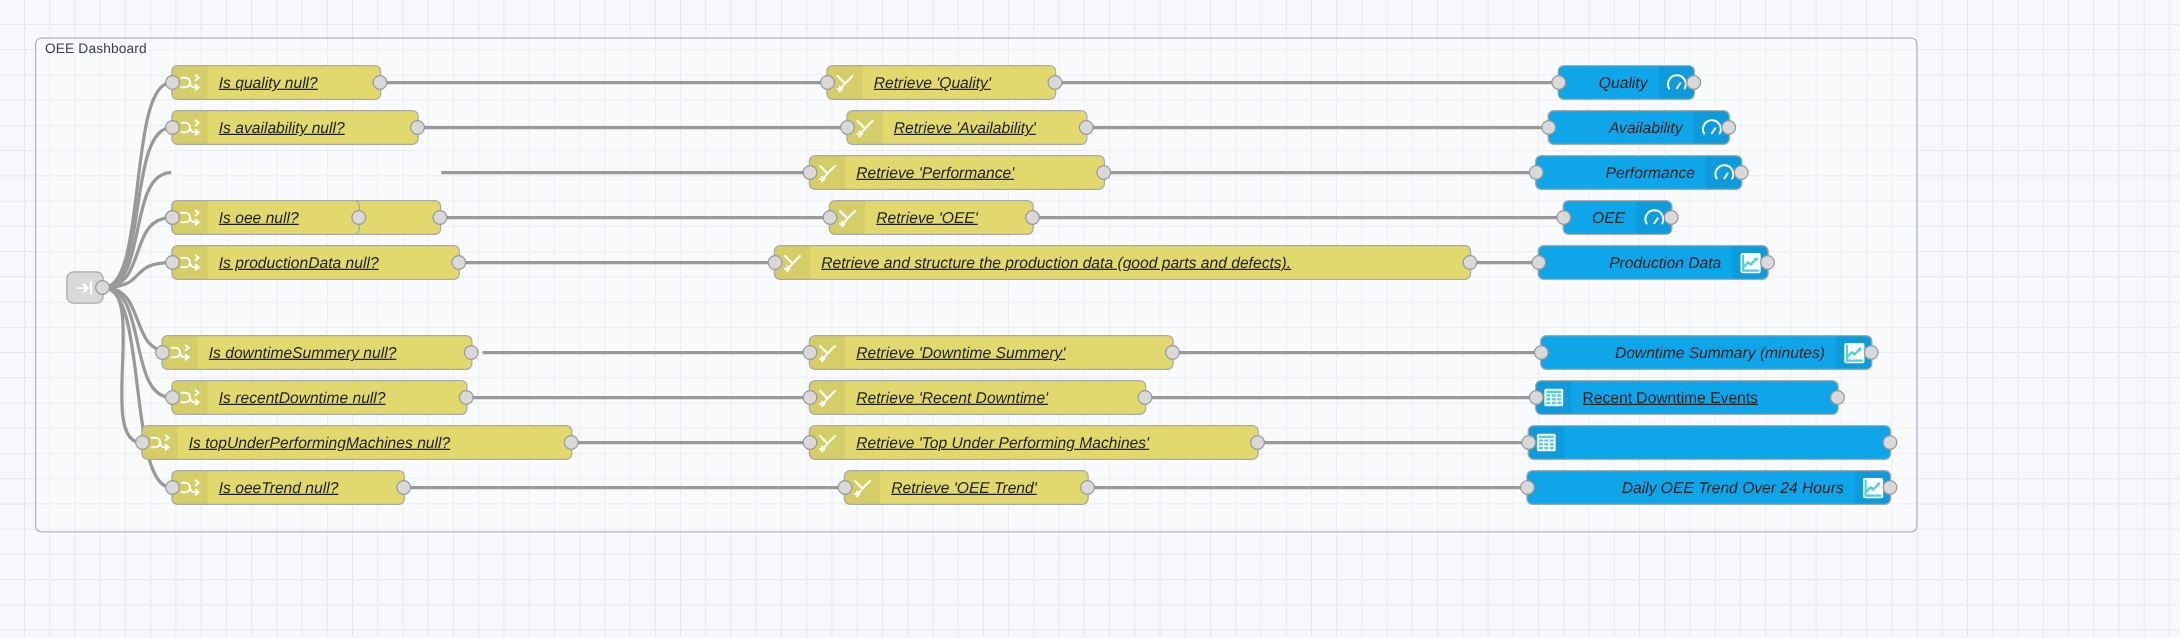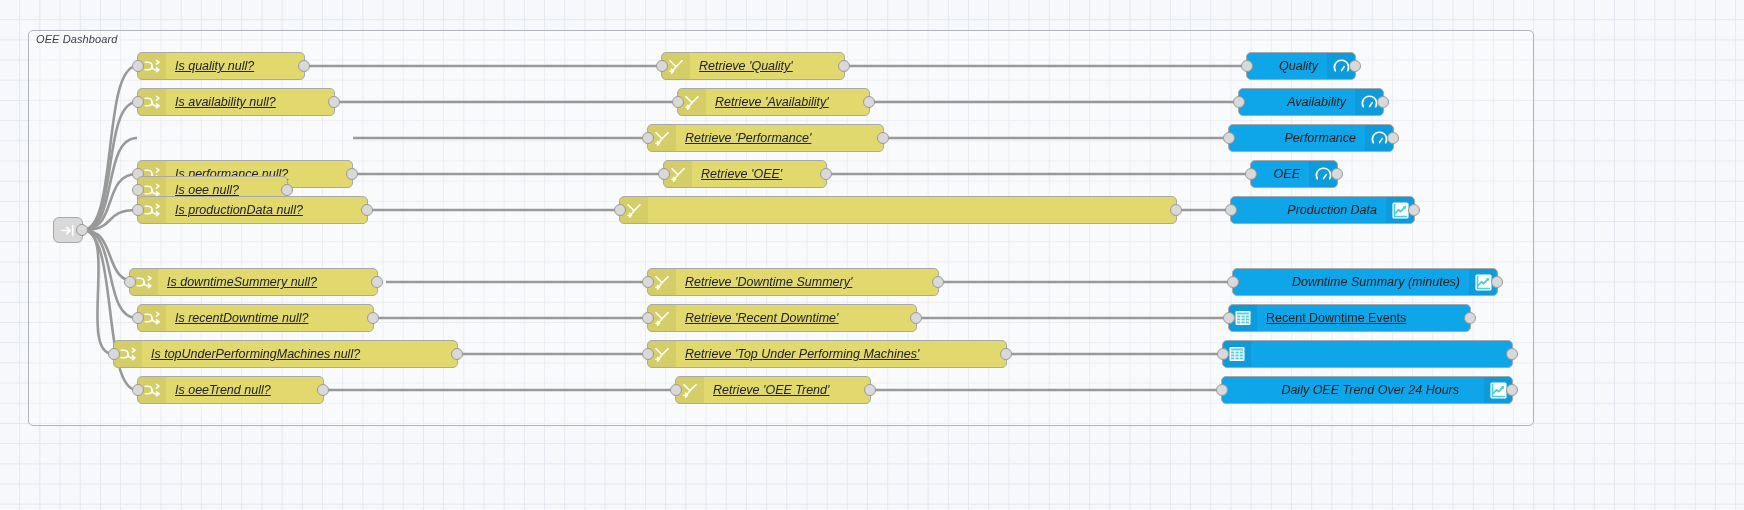--- a/index.html
+++ b/index.html
@@ -25,21 +25,20 @@
     left:28px;top:30px;width:1506px;height:396px;
     border:1px solid #b0b4bd;
     border-radius:5px;
     background:rgba(255,255,255,0.28);
     box-sizing:border-box;
   }
   #group-label{
     position:absolute;left:36px;top:33px;
     font-size:11px;color:#3c4049;letter-spacing:.1px;
     white-space:nowrap;
-    font-style:italic;
   }
   
   #wires{position:absolute;left:0;top:0;width:1744px;height:510px;overflow:visible;}
   .wire{fill:none;stroke:#999999;stroke-width:2.6px;}
   
   .node{
     position:absolute;
     box-sizing:border-box;
     border:1px solid #a9a9a9;
     border-radius:5px;
@@ -257,21 +256,21 @@
         <svg class="gl" width="19" height="19" viewBox="0 0 24 24">
           <g fill="none" stroke="#ffffff" stroke-width="2" stroke-linecap="round">
             <path d="M4.2 17.5a9 9 0 1 1 15.6 0"></path>
             <path d="M12 17.2l3.4-5.1"></path>
           </g>
         </svg>
       </span>
       <span class="port in"></span>
       <span class="port out"></span>
     </div>
-    <div class="node node-yellow" style="left: 137px; top: 160px; width: 151px; margin-top: 16px;">
+    <div class="node node-yellow" style="left: 137px; top: 160px; width: 151px;">
       <span class="iconbox left">
         <svg class="gl" width="18" height="18" viewBox="0 0 24 24">
           <g fill="none" stroke="#ffffff" stroke-width="2.2" stroke-linecap="round" stroke-linejoin="round">
             <path d="M3 7h4c3.5 0 5 3 5 5s1.5 5 5 5h4"></path>
             <path d="M3 17h4c3.5 0 5-3 5-5"></path>
             <path d="M18 4.4l3.2 2.6L18 9.6"></path>
             <path d="M18 14.4l3.2 2.6L18 19.6"></path>
           </g>
         </svg>
       </span>
@@ -326,20 +325,21 @@
       <span class="iconbox left">
         <svg class="gl" width="18" height="18" viewBox="0 0 24 24">
           <g fill="none" stroke="#ffffff" stroke-width="2.2" stroke-linecap="round" stroke-linejoin="round">
             <path d="M4 5l7 7"></path>
             <path d="M20 5l-7 7-6 7"></path>
             <path d="M4 19h4"></path>
             <path d="M6 16.4L8.6 19 6 21.4"></path>
           </g>
         </svg>
       </span>
+      <span class="label italic left">Retrieve and structure the production data (good parts and defects).</span>
       <span class="port in"></span>
       <span class="port out"></span>
     </div>
     <div class="node node-cyan" style="left: 1230px; top: 196px; width: 185px;">
       <span class="label italic right">Production Data</span>
       <span class="iconbox right">
         <svg class="gl" width="19" height="19" viewBox="0 0 24 24">
           <rect x="1.8" y="1.8" width="20.4" height="20.4" rx="2" fill="#ffffff"></rect>
           <g fill="none" stroke="#4fcfd9" stroke-width="2.1" stroke-linecap="round" stroke-linejoin="round">
             <path d="M4.4 4.4v15.2h15.2"></path>
@@ -526,21 +526,21 @@
             <path d="M20 5l-7 7-6 7"></path>
             <path d="M4 19h4"></path>
             <path d="M6 16.4L8.6 19 6 21.4"></path>
           </g>
         </svg>
       </span>
       <span class="label italic left">Retrieve 'OEE Trend'</span>
       <span class="port in"></span>
       <span class="port out"></span>
     </div>
-    <div class="node node-cyan" style="left: 1221px; top: 376px; width: 292px; gap: 16px;">
+    <div class="node node-cyan" style="left: 1221px; top: 376px; width: 292px;">
       <span class="label italic right">Daily OEE Trend Over 24 Hours</span>
       <span class="iconbox right">
         <svg class="gl" width="19" height="19" viewBox="0 0 24 24">
           <rect x="1.8" y="1.8" width="20.4" height="20.4" rx="2" fill="#ffffff"></rect>
           <g fill="none" stroke="#4fcfd9" stroke-width="2.1" stroke-linecap="round" stroke-linejoin="round">
             <path d="M4.4 4.4v15.2h15.2"></path>
           </g>
           <g fill="none" stroke="#4fcfd9" stroke-width="2.4" stroke-linecap="round" stroke-linejoin="round">
             <path d="M5.6 15.2l3.8-4.1 2.7 2.3 5.9-6.1"></path>
           </g>

